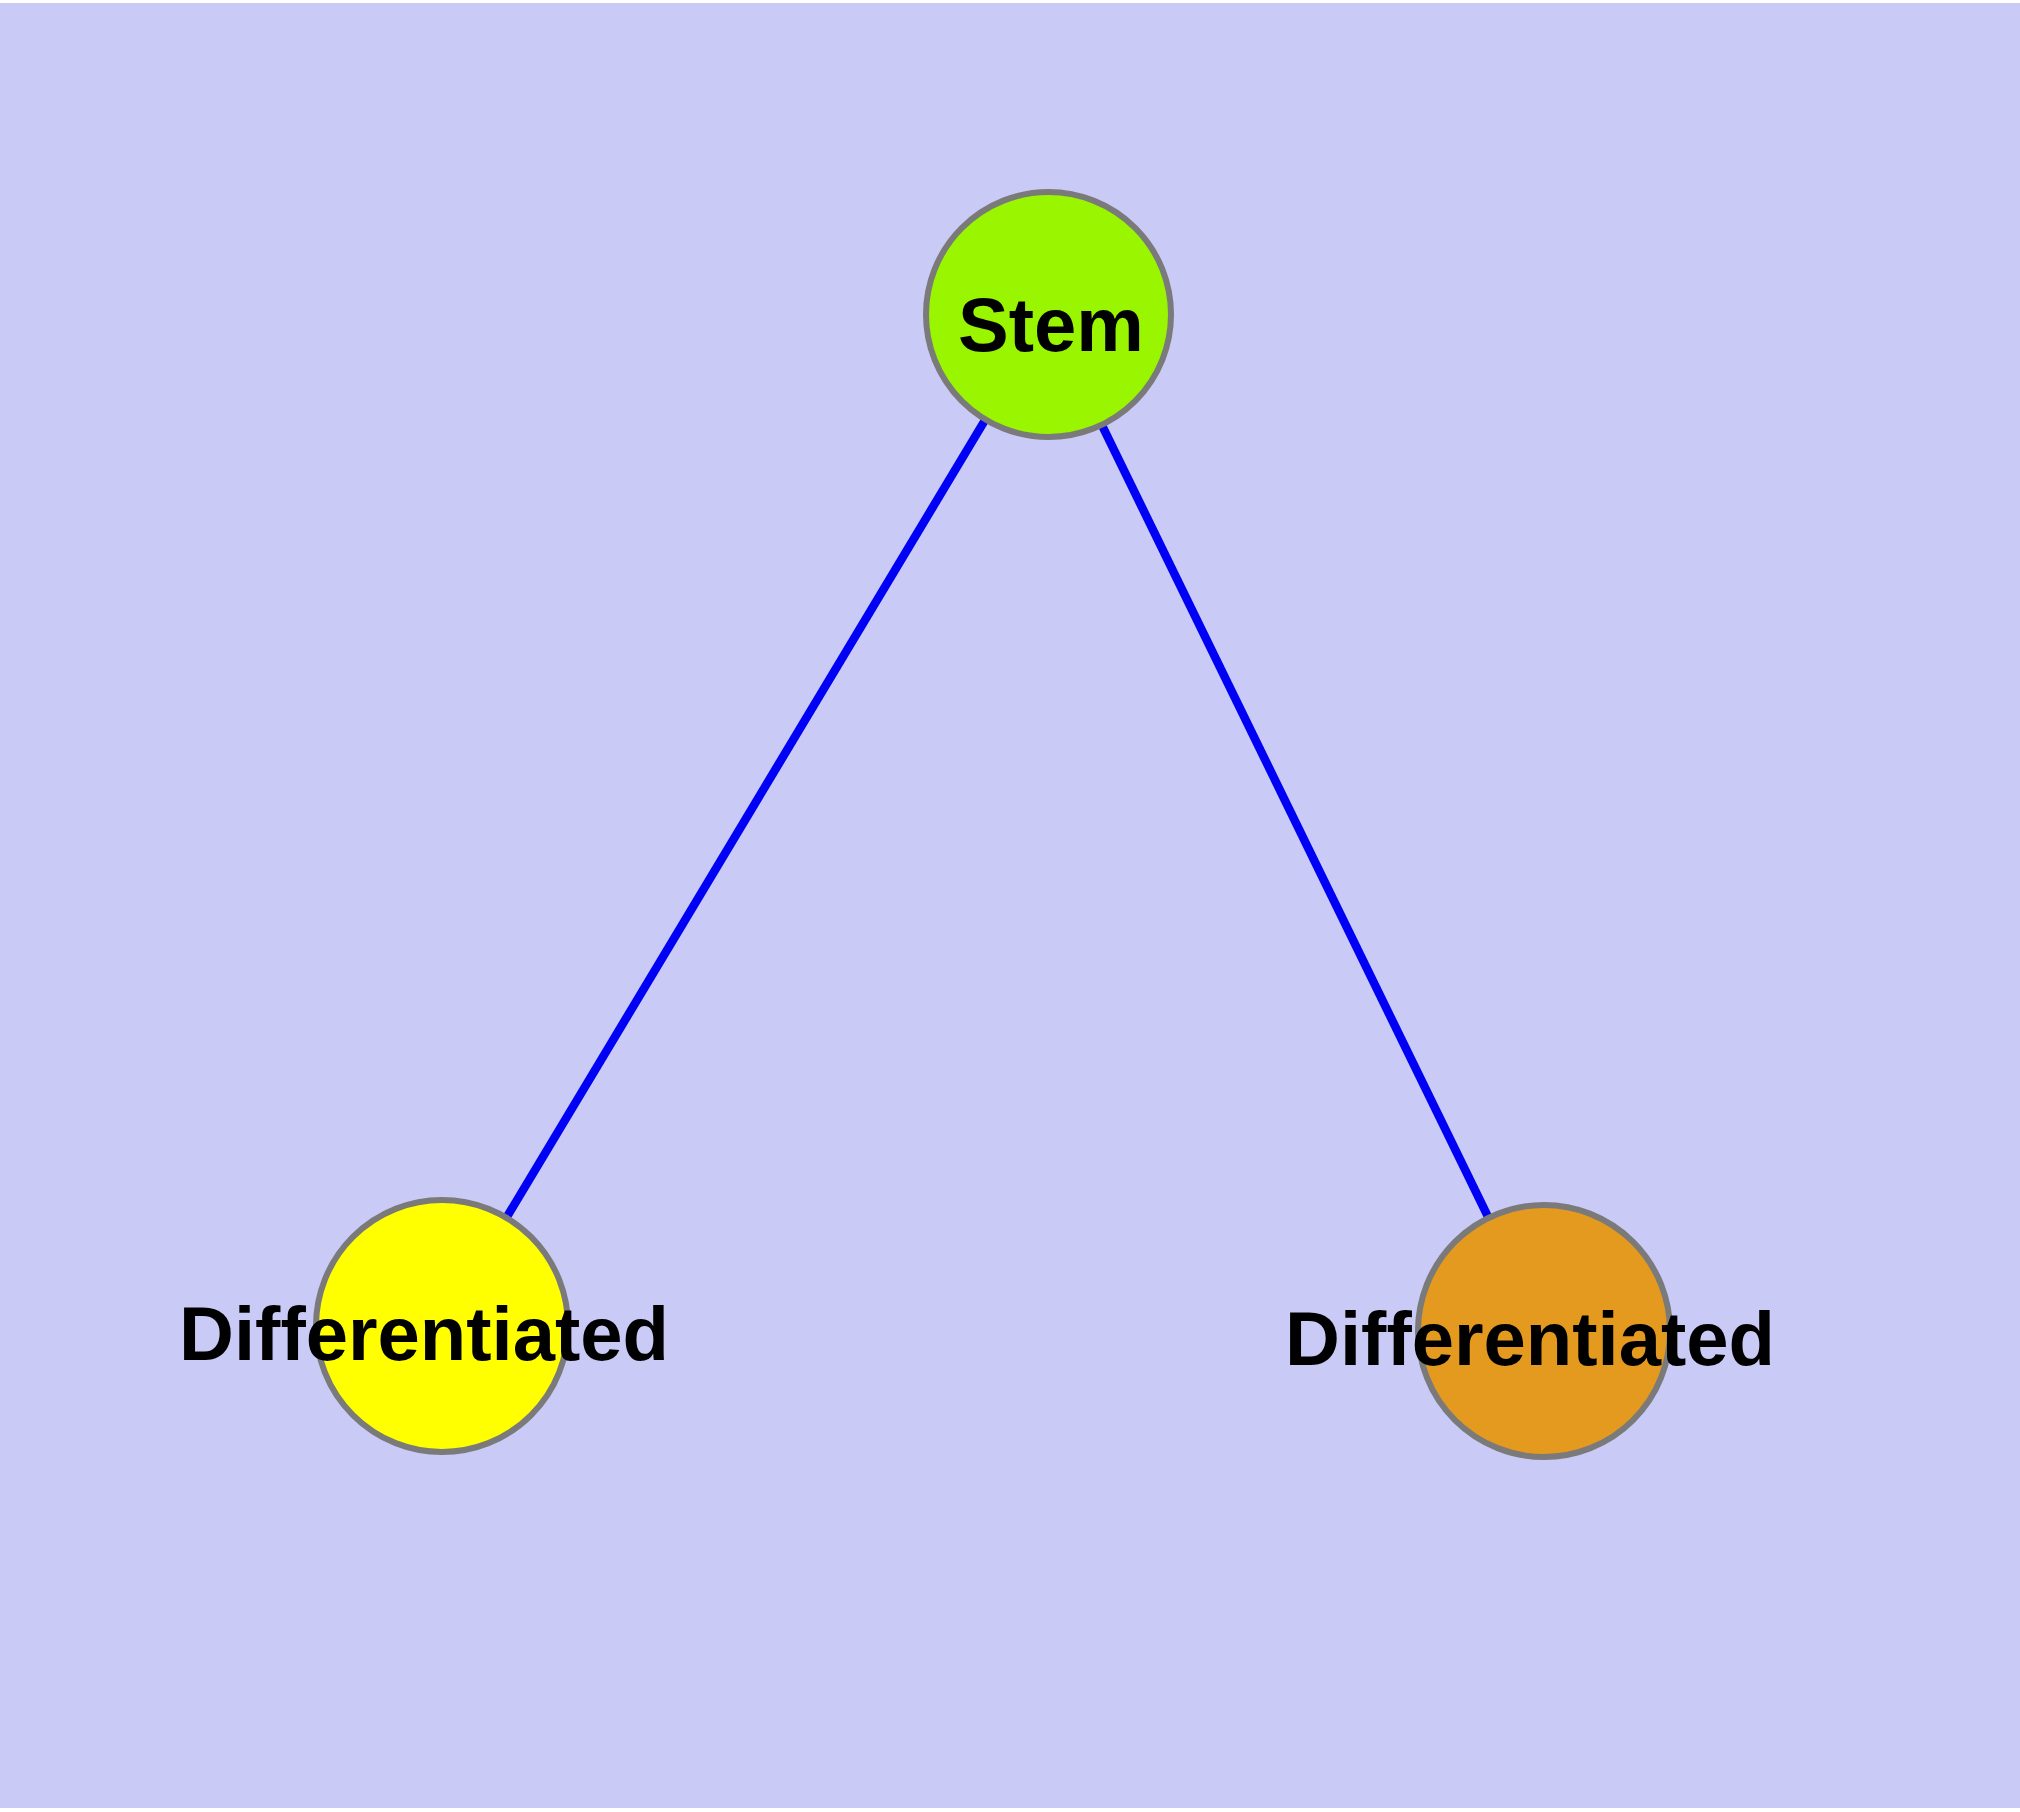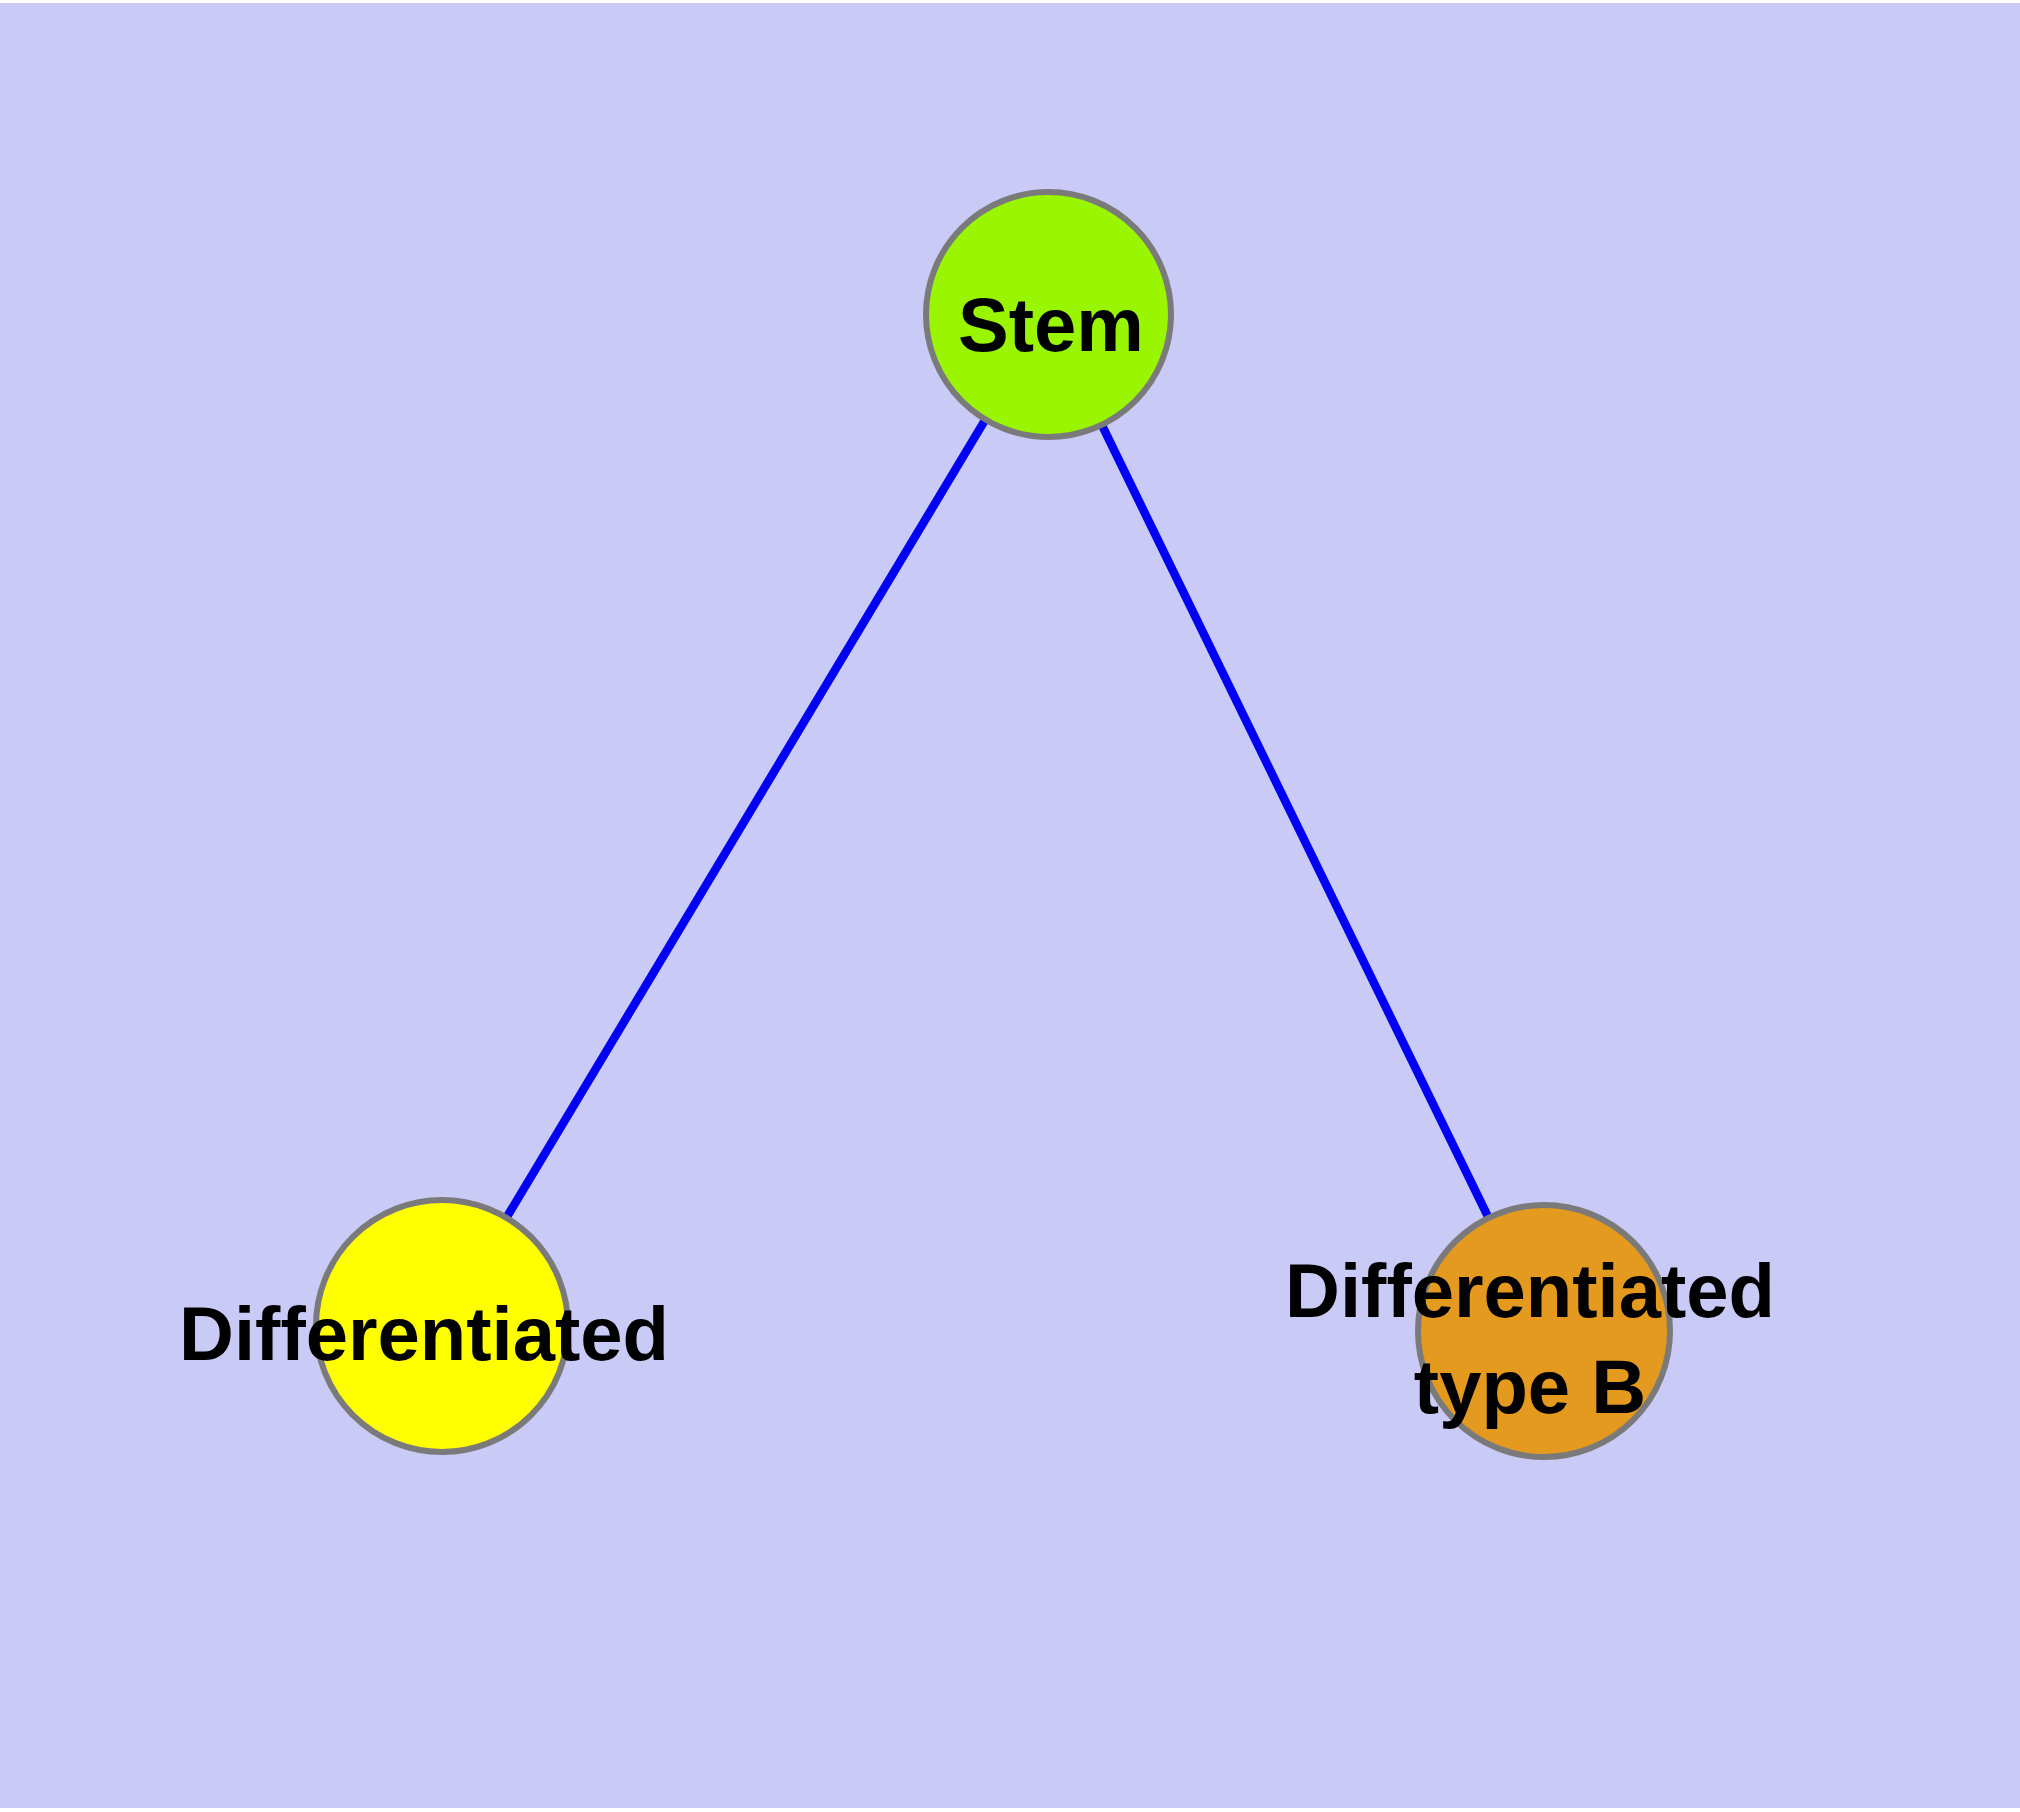--- a/index.html
+++ b/index.html
@@ -87,17 +87,16 @@
   <div class="node type-b"></div>
 
   <div class="label stem-label">Stem</div>
 
   <div class="label type-a-label">
     <div>Differentiated</div>
   </div>
 
   <div class="label type-b-label">
     <div>Differentiated</div>
-    <div>type B</div>
   </div>
 
 </div>
 
 
 </body></html>

